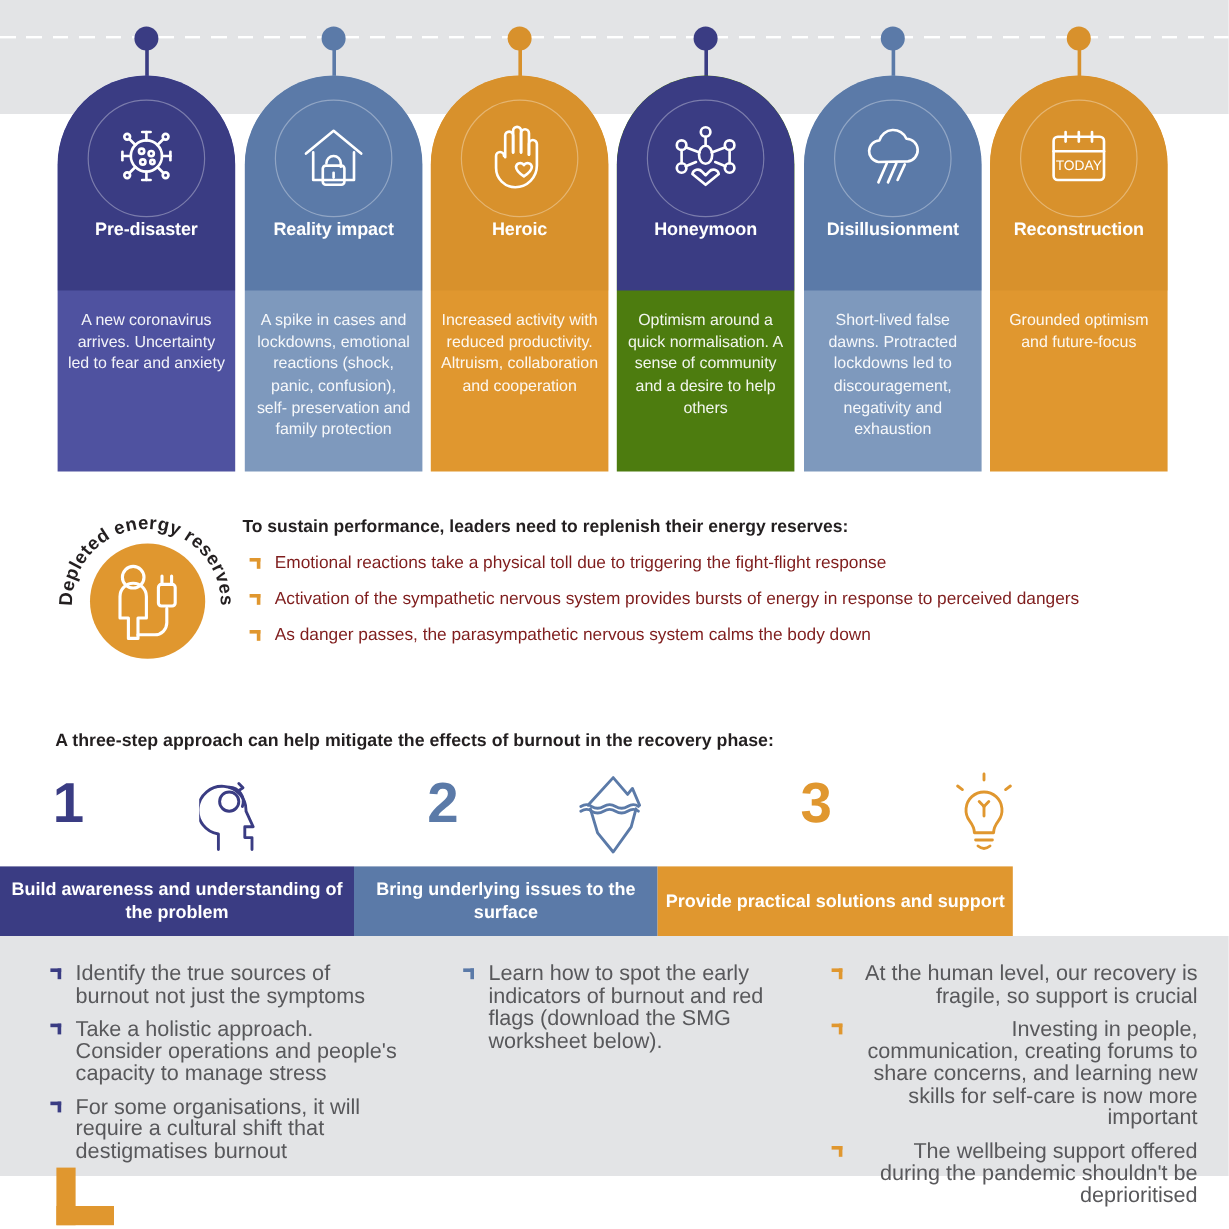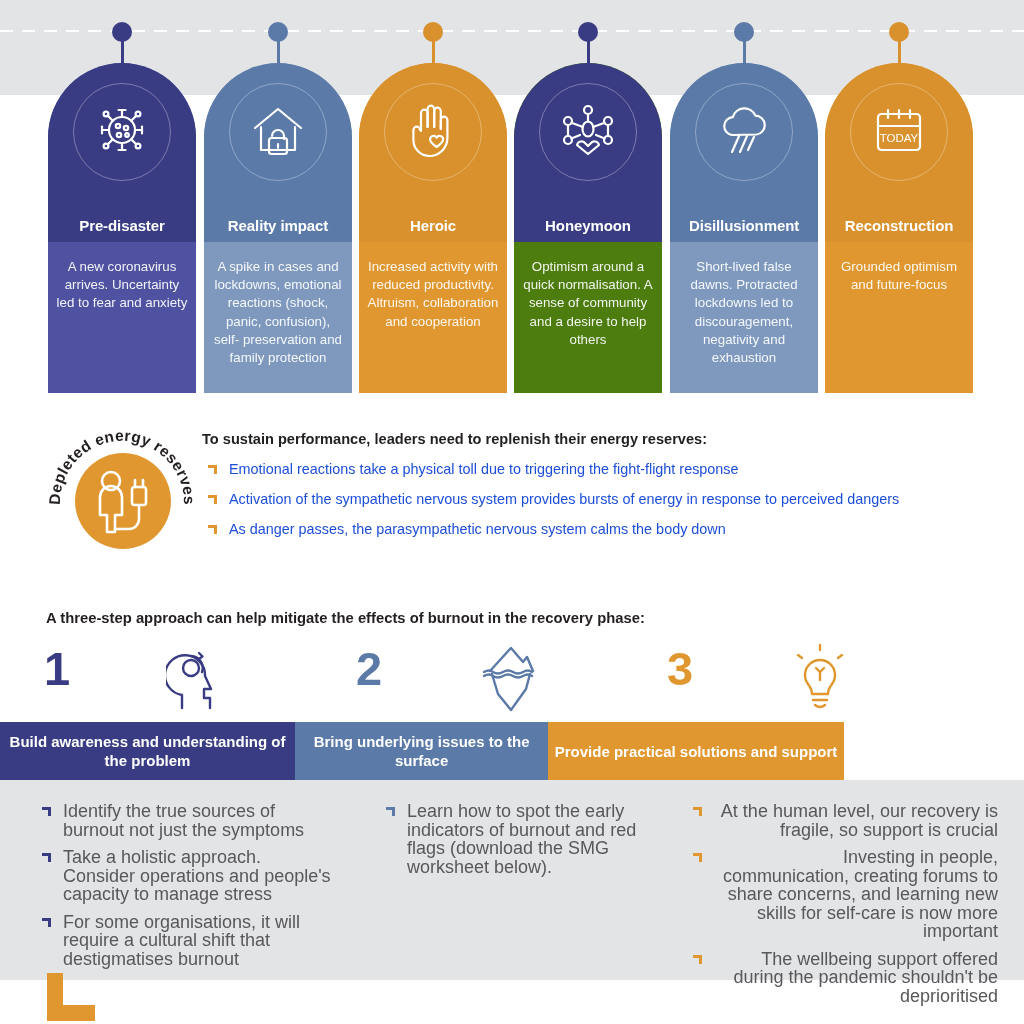--- a/index.html
+++ b/index.html
@@ -38,21 +38,21 @@
     position:absolute; left:0; top:0; width:148px; height:179px;
     border-radius:74px 74px 0 0;
   }
   .icon-ring {
     position:absolute; left:50%; top:20px; margin-left:-49px;
     width:98px; height:98px; border-radius:50%;
     border:1.5px solid rgba(255,255,255,0.33);
     display:flex; align-items:center; justify-content:center;
   }
   .phase-title {
-    position:absolute; left:0; top:154px; width:148px; text-align:center;
+    position:absolute; left:0; top:120px; width:148px; text-align:center;
     color:#ffffff; font-size:15px; font-weight:bold; letter-spacing:-0.1px;
   }
   .phase-desc {
     position:absolute; left:0; top:179px; width:148px; height:171px;
     padding:16px 8px 0 8px; text-align:center;
     color:rgba(255,255,255,0.93); font-size:13.3px; line-height:18.2px;border-radius:16px;
   }
 
   
   .energy-section { position:absolute; left:0; top:418px; width:1024px; height:175px; }
@@ -63,21 +63,21 @@
   }
   .energy-bullets { position:absolute; left:202px; top:13px; width:800px; }
   .energy-heading { font-size:14.6px; font-weight:bold; color:#231f20; margin-bottom:13px; }
   .bullet-row { display:flex; align-items:flex-start; margin-bottom:11px; }
   .bullet-mark {
     flex:0 0 auto; width:9px; height:9px; margin:5px 12px 0 6px;
     border-top:3px solid #e0972f; border-right:3px solid #e0972f;
   }
   .bullet-mark.blue-dark { border-top-color:#3a3c83; border-right-color:#3a3c83; }
   .bullet-mark.blue-mid { border-top-color:#5b7aa8; border-right-color:#5b7aa8; }
-  .bullet-text { font-size:14.4px; line-height:19px; color:#1d4ed8; }
+  .bullet-text { font-size:14.4px; line-height:19px; color:#7f1d1d; }
 
   
   .steps-heading {
     position:absolute; left:46px; top:610px; font-size:14.8px;
     font-weight:bold; color:#231f20;
   }
   .step-tops { position:absolute; left:0; top:645px; width:1024px; height:75px; }
   .step-num {
     position:absolute; top:0; font-size:47px; font-weight:bold; line-height:1;
   }

